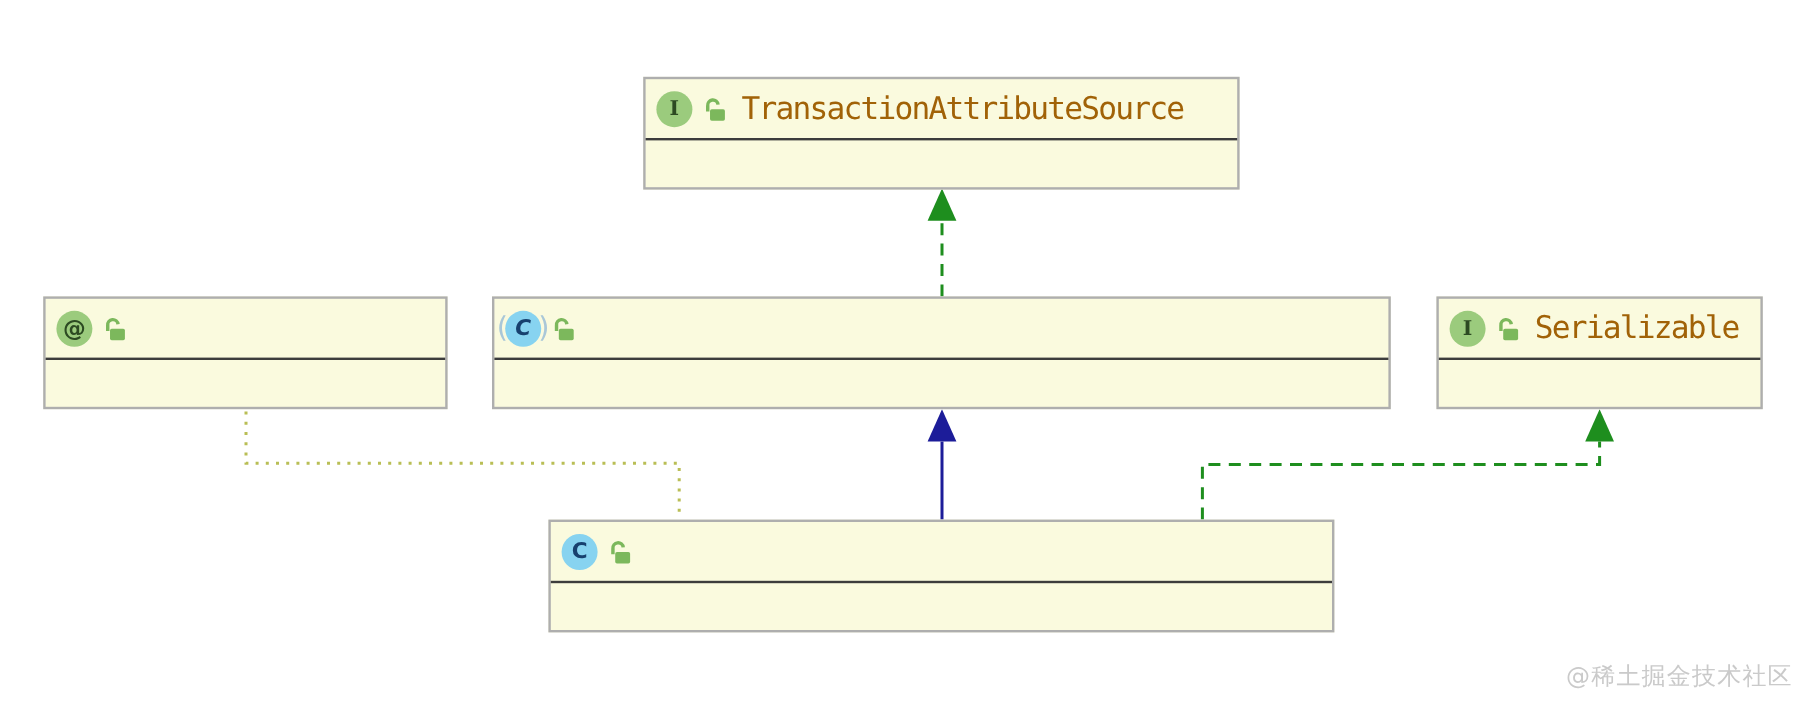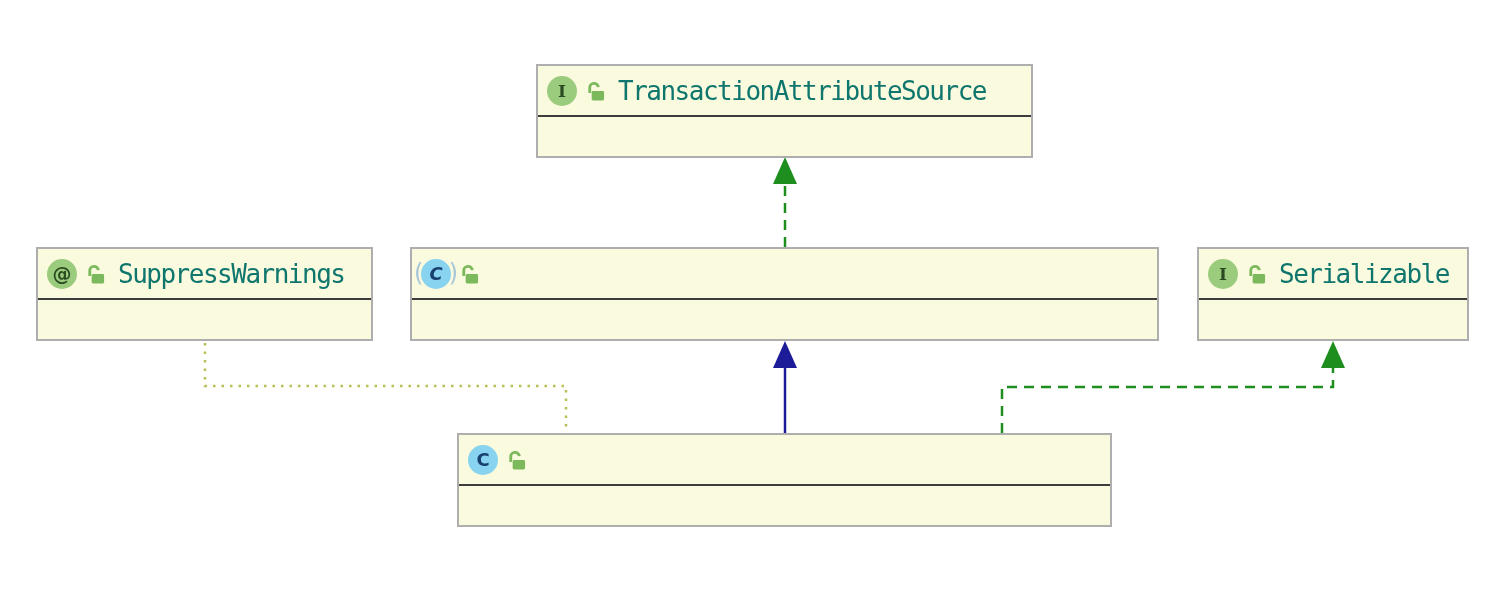--- a/index.html
+++ b/index.html
@@ -26,21 +26,21 @@
     display: flex;
     align-items: center;
     padding-left: 9px;
   }
   .node-body {
     height: 39px;
   }
   .node-name {
     font-family: "DejaVu Sans Mono", monospace;
     font-size: 26px;
-    color: #0f766e;
+    color: #a16207;
     letter-spacing: -1.5px;
     white-space: nowrap;
     margin-left: 12px;
   }
 
   
   .circle-icon {
     position: relative;
     width: 30px;
     height: 30px;
@@ -143,21 +143,20 @@
 
   <div class="node" id="node-suppress">
     <div class="node-title">
       <span class="circle-icon icon-green icon-annotation">@</span>
       <span class="lock-icon">
         <svg width="21" height="22" viewBox="0 0 22 22">
           <path d="M5 13 v-5 a4.5 4.5 0 0 1 9 -1" fill="none" stroke="#7cb85c" stroke-width="3"></path>
           <rect x="7" y="11" width="13" height="10" rx="1.5" fill="#7cb85c"></rect>
         </svg>
       </span>
-      <span class="node-name">SuppressWarnings</span>
     </div>
     <div class="node-body"></div>
   </div>
 
   <div class="node" id="node-abstract">
     <div class="node-title">
       <span class="circle-icon icon-blue icon-class icon-abstract">C</span>
       <span class="lock-icon">
         <svg width="21" height="22" viewBox="0 0 22 22">
           <path d="M5 13 v-5 a4.5 4.5 0 0 1 9 -1" fill="none" stroke="#7cb85c" stroke-width="3"></path>
@@ -188,14 +187,15 @@
       <span class="lock-icon">
         <svg width="21" height="22" viewBox="0 0 22 22">
           <path d="M5 13 v-5 a4.5 4.5 0 0 1 9 -1" fill="none" stroke="#7cb85c" stroke-width="3"></path>
           <rect x="7" y="11" width="13" height="10" rx="1.5" fill="#7cb85c"></rect>
         </svg>
       </span>
     </div>
     <div class="node-body"></div>
   </div>
 
+  <div class="watermark">@稀土掘金技术社区</div>
 
 </div>
 
 </body></html>

